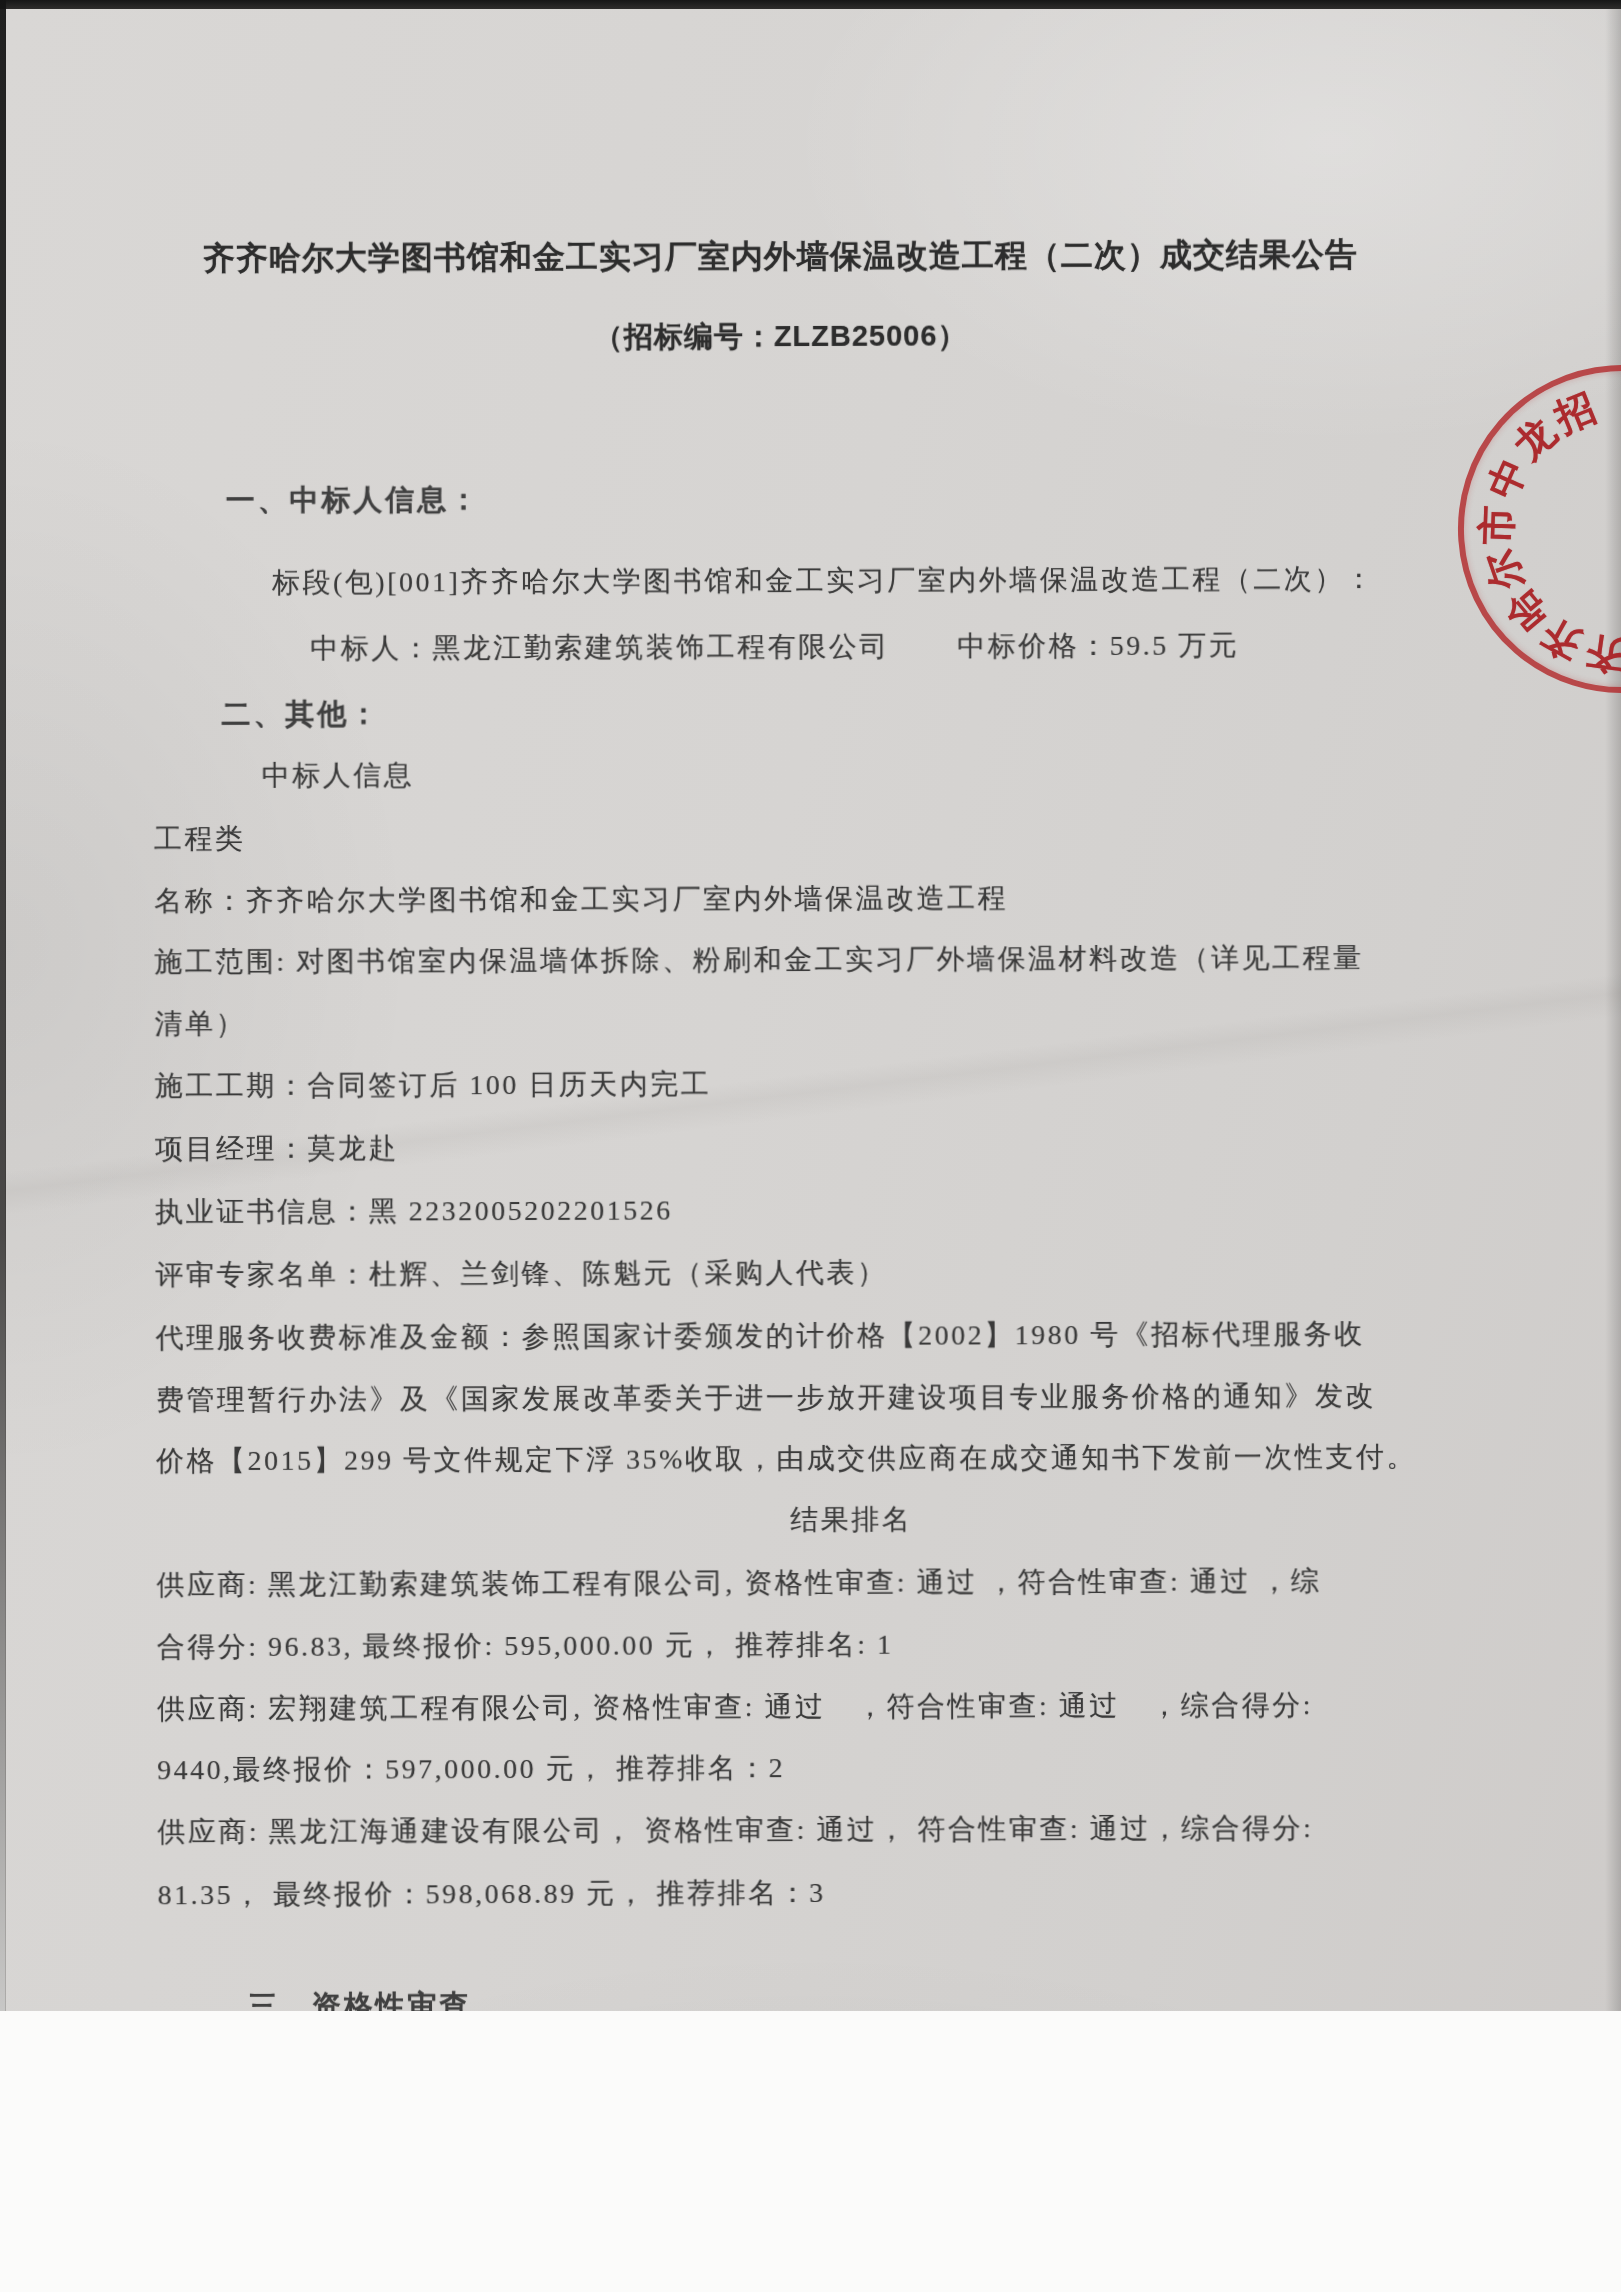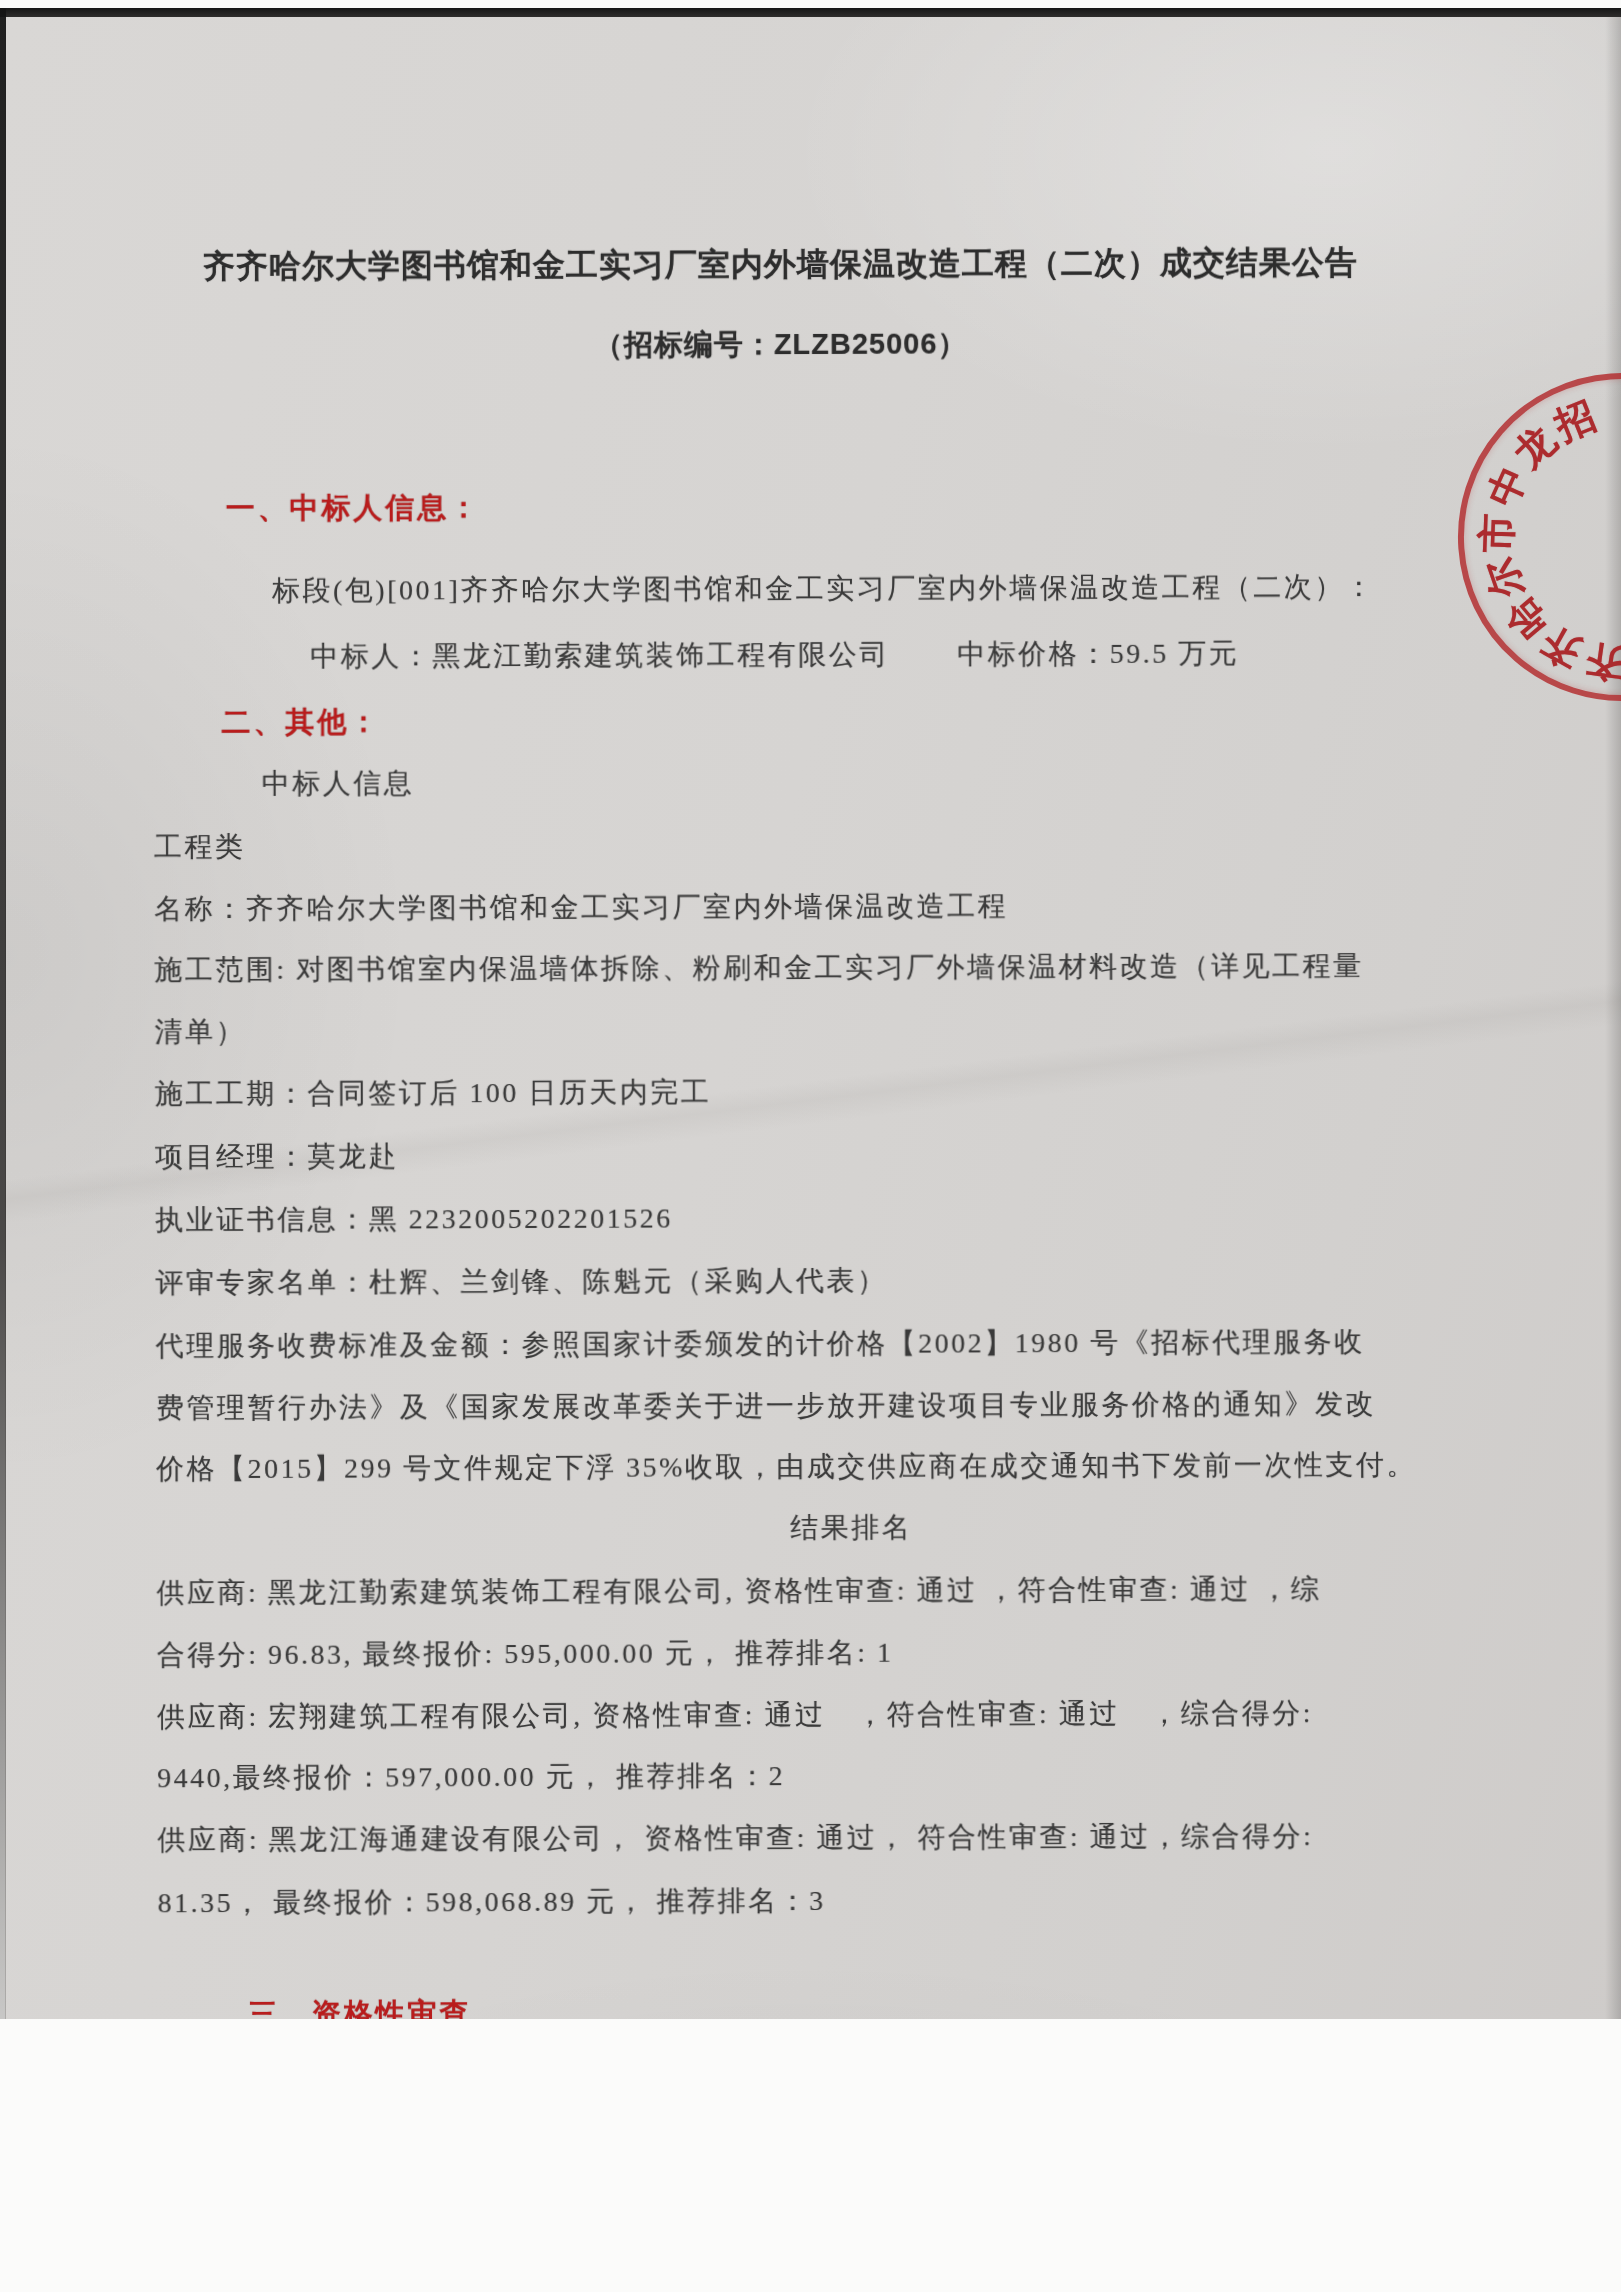--- a/index.html
+++ b/index.html
@@ -1,21 +1,21 @@
 <!DOCTYPE html>
 <html><head>
 <meta charset="utf-8">
 <style>
   html,body{margin:0;padding:0;}
   body{
     width:1621px;height:2293px;position:relative;overflow:hidden;
     background:#fbfbfa;
     font-family:"Liberation Serif","DejaVu Serif",serif;
   }
-  .page{position:absolute;left:0;top:8px;width:1621px;height:2011px;overflow:hidden;}
+  .page{position:absolute;left:0;top:0;width:1621px;height:2011px;overflow:hidden;}
   
   .paper{
     position:absolute;left:4.9px;top:8.8px;width:1616px;height:2234px;
     background-image:
       radial-gradient(ellipse 882px 490px at 82% 6%, rgba(255,255,255,0.28), transparent 62%),
       radial-gradient(ellipse 686px 882px at 0% 42%, rgba(0,0,0,0.055), transparent 60%),
       radial-gradient(ellipse 980px 392px at 50% 99%, rgba(0,0,0,0.04), transparent 70%),
       linear-gradient(173deg, transparent 47.8%, rgba(110,105,100,0.07) 48.6%, transparent 49.6%),
       linear-gradient(105deg,#d9d7d5 0%,#d6d4d2 45%,#d2d0ce 75%,#cecbc9 100%);
   }
@@ -36,21 +36,21 @@
   }
   .doc-title{
     position:absolute;left:29px;width:1509px;text-align:center;white-space:nowrap;
     font-family:"Liberation Sans","DejaVu Sans",sans-serif;font-weight:bold;
     color:#2d2d2d;text-shadow:0 0 1px rgba(45,45,45,0.4);
   }
   .t1{top:235px;font-size:32px;letter-spacing:1px;}
   .t2{top:317px;font-size:29px;letter-spacing:1px;}
   .heading{
     font-family:"Liberation Sans","DejaVu Sans",sans-serif;font-weight:bold;
-    font-size:29px;letter-spacing:2.9px;color:#b91c1c;text-shadow:0 0 1px rgba(44,44,44,0.4);
+    font-size:29px;letter-spacing:2.9px;color:#404040;text-shadow:0 0 1px rgba(44,44,44,0.4);
   }
   .center-line{left:154px;width:1392px;text-align:center;}
   .price{position:absolute;left:647px;top:0;white-space:nowrap;}
 
   
   .seal{
     position:absolute;left:1458px;top:365px;width:329px;height:329px;
     transform:rotate(-4deg);
   }
   .seal-ring{

